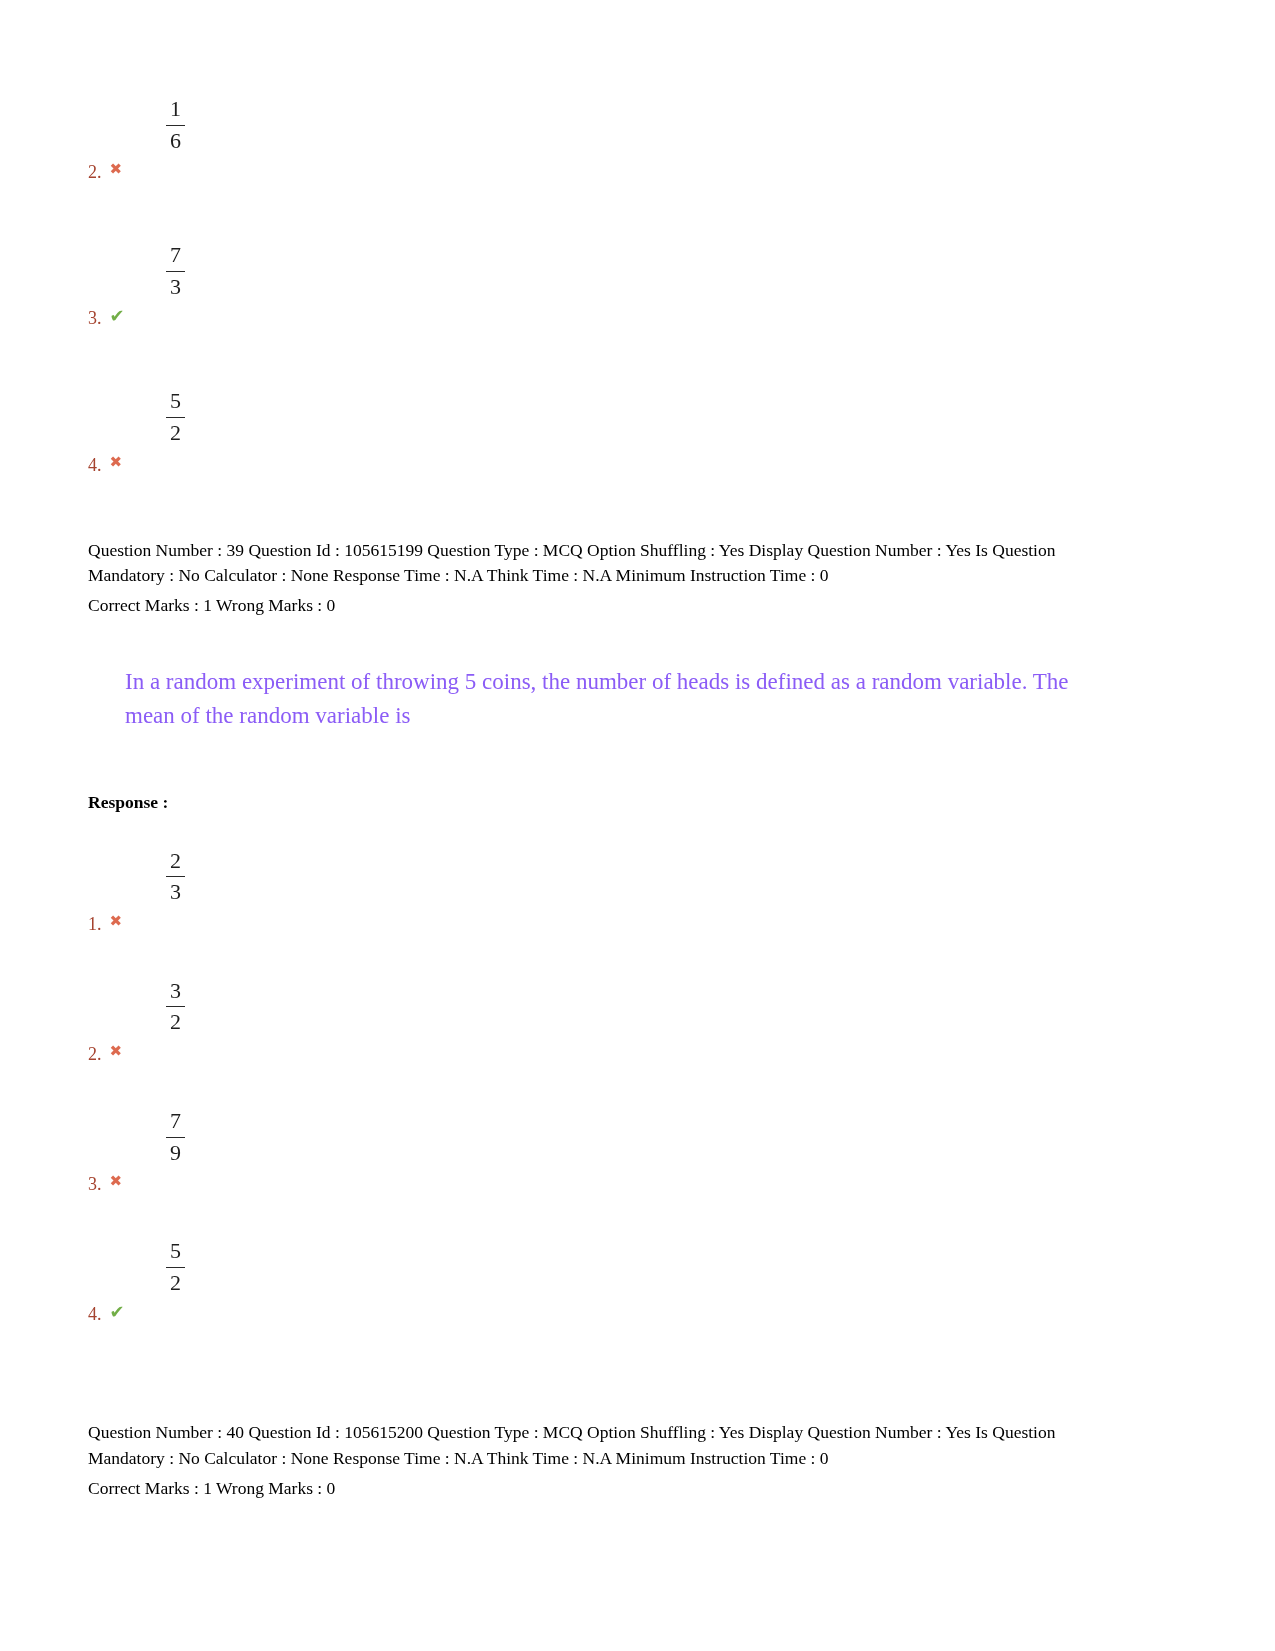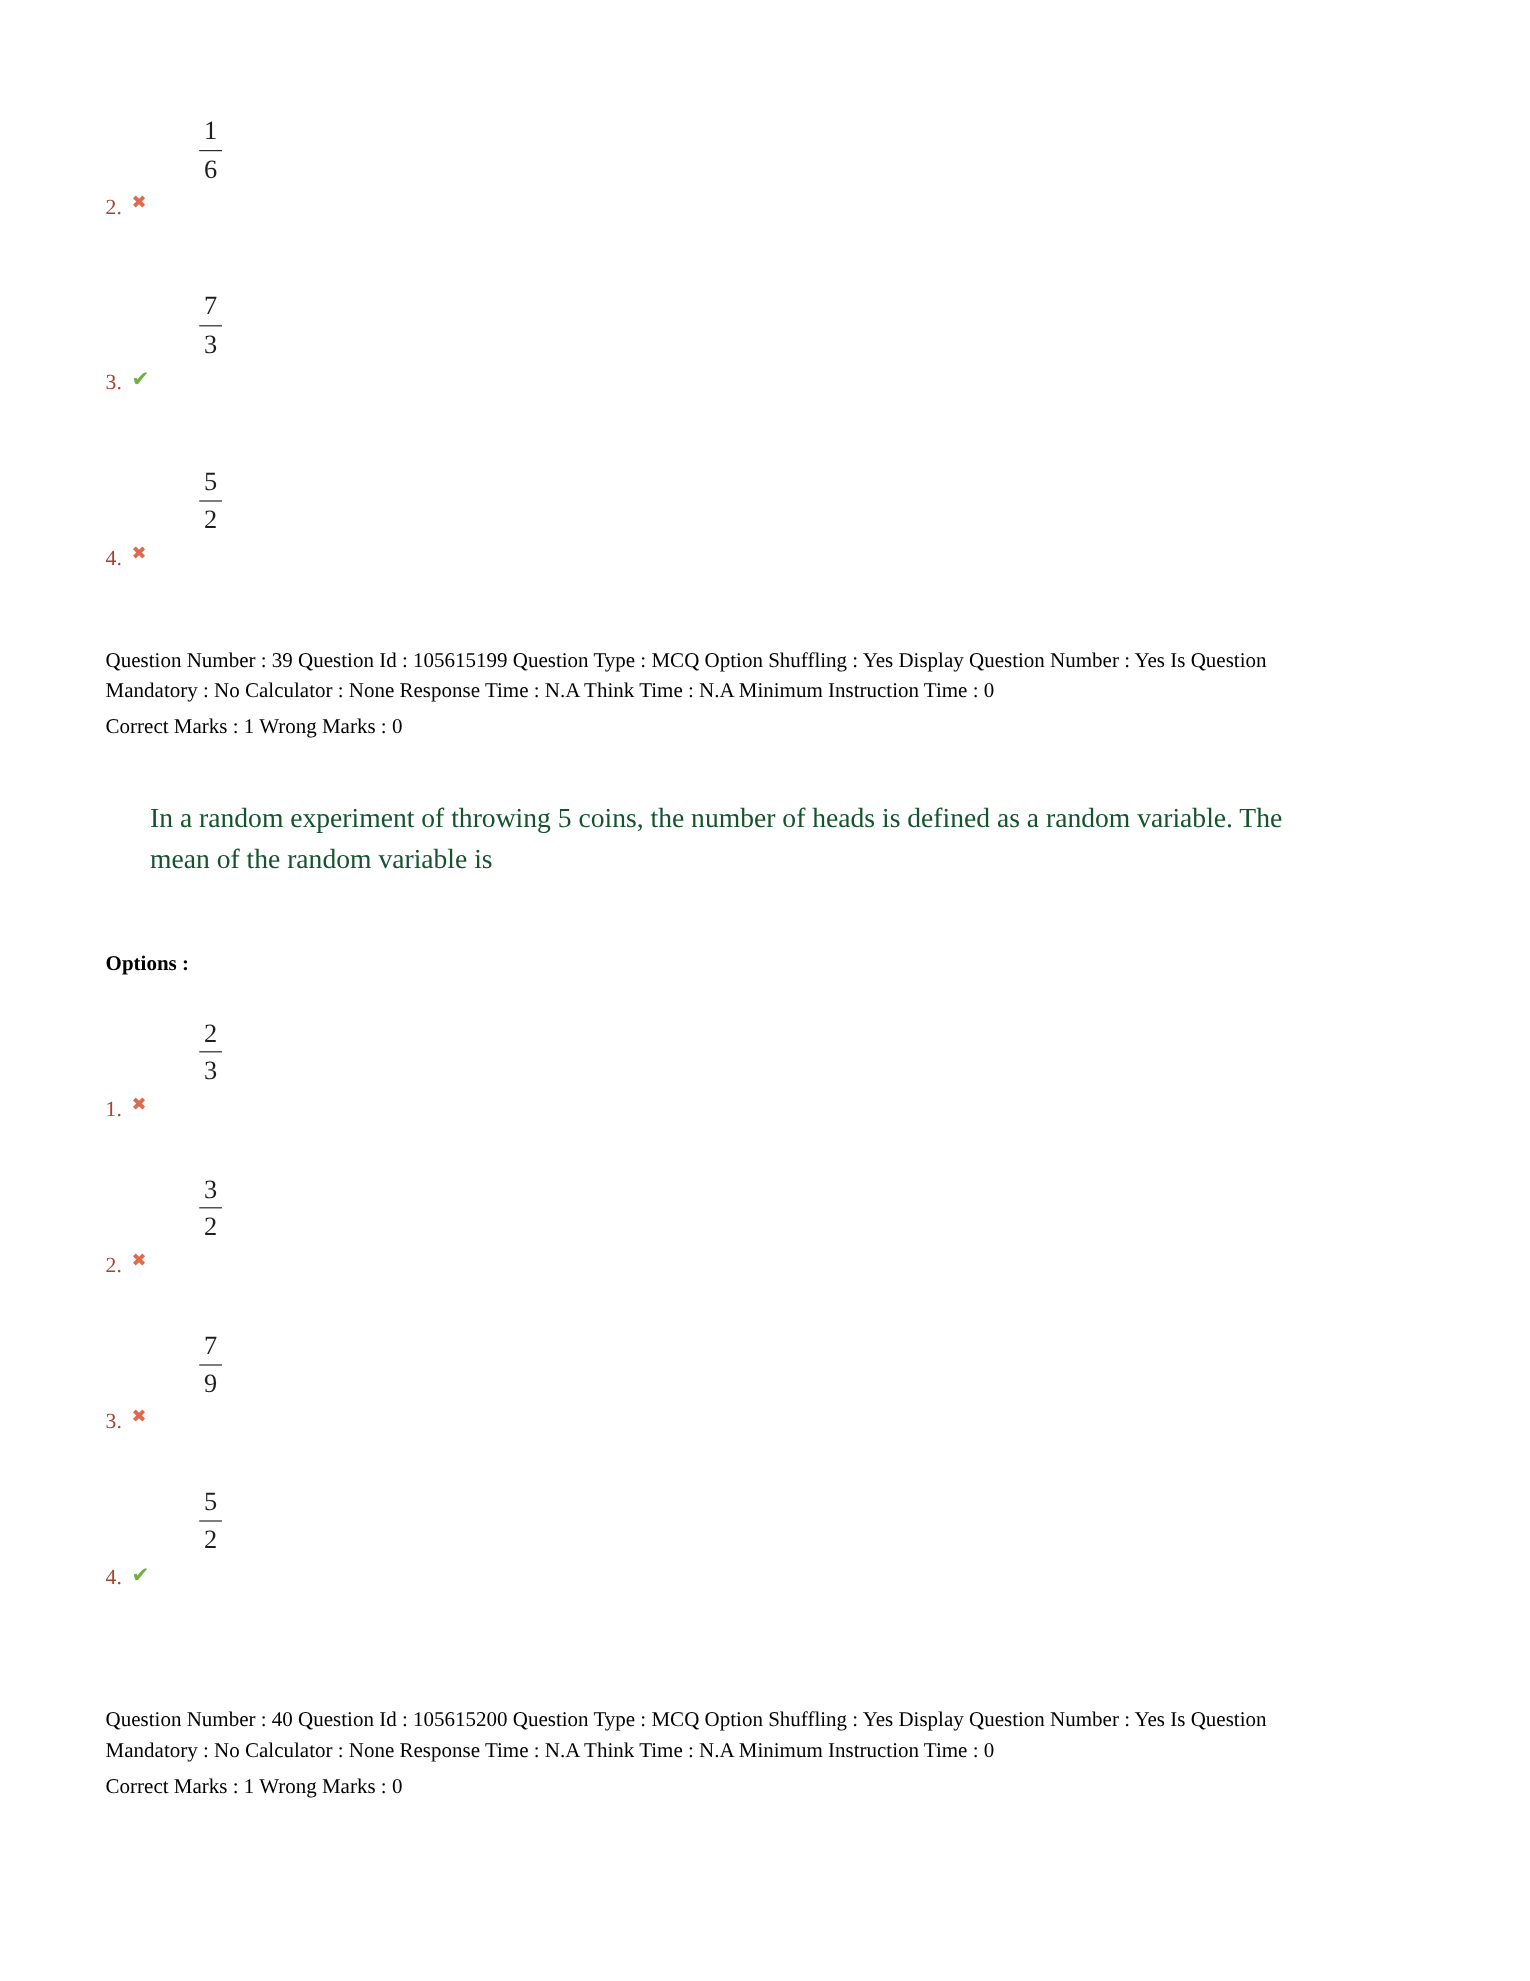--- a/index.html
+++ b/index.html
@@ -55,21 +55,21 @@
     line-height: 1.45;
   }
   .q-meta .marks-line { margin-top: 5px; }
 
   
   .question-text {
     margin: 46px 90px 0 125px;
     max-width: 965px;
     font-size: 23px;
     line-height: 1.5;
-    color: #14532d;
+    color: #8b5cf6;
   }
 
   .options-label {
     margin: 58px 0 34px 88px;
     font-weight: bold;
     font-size: 17.5px;
   }
 
   .q40-meta { margin-top: 95px; }
 </style>
@@ -123,21 +123,21 @@
 
   <section data-name="question-39">
 
     <div class="q-meta" data-name="question-39-header">
       <p class="meta-line" data-name="question-meta-line">Question Number : 39 Question Id : 105615199 Question Type : MCQ Option Shuffling : Yes Display Question Number : Yes Is Question Mandatory : No Calculator : None Response Time : N.A Think Time : N.A Minimum Instruction Time : 0</p>
       <p class="meta-line marks-line" data-name="question-marks-line">Correct Marks : 1 Wrong Marks : 0</p>
     </div>
 
     <p class="question-text" data-name="question-text">In a random experiment of throwing 5 coins, the number of heads is defined as a random variable. The mean of the random variable is</p>
 
-    <p class="options-label" data-name="options-label">Options :</p>
+    <p class="options-label" data-name="options-label">Response :</p>
 
     <div class="q-options" data-name="question-39-options">
 
       <div class="option-block" data-name="answer-option">
         <div class="fraction-wrap" data-name="option-value">
           <span class="fraction" data-name="fraction">
             <span class="frac-num" data-name="fraction-numerator">2</span>
             <span class="frac-den" data-name="fraction-denominator">3</span>
           </span>
         </div>

